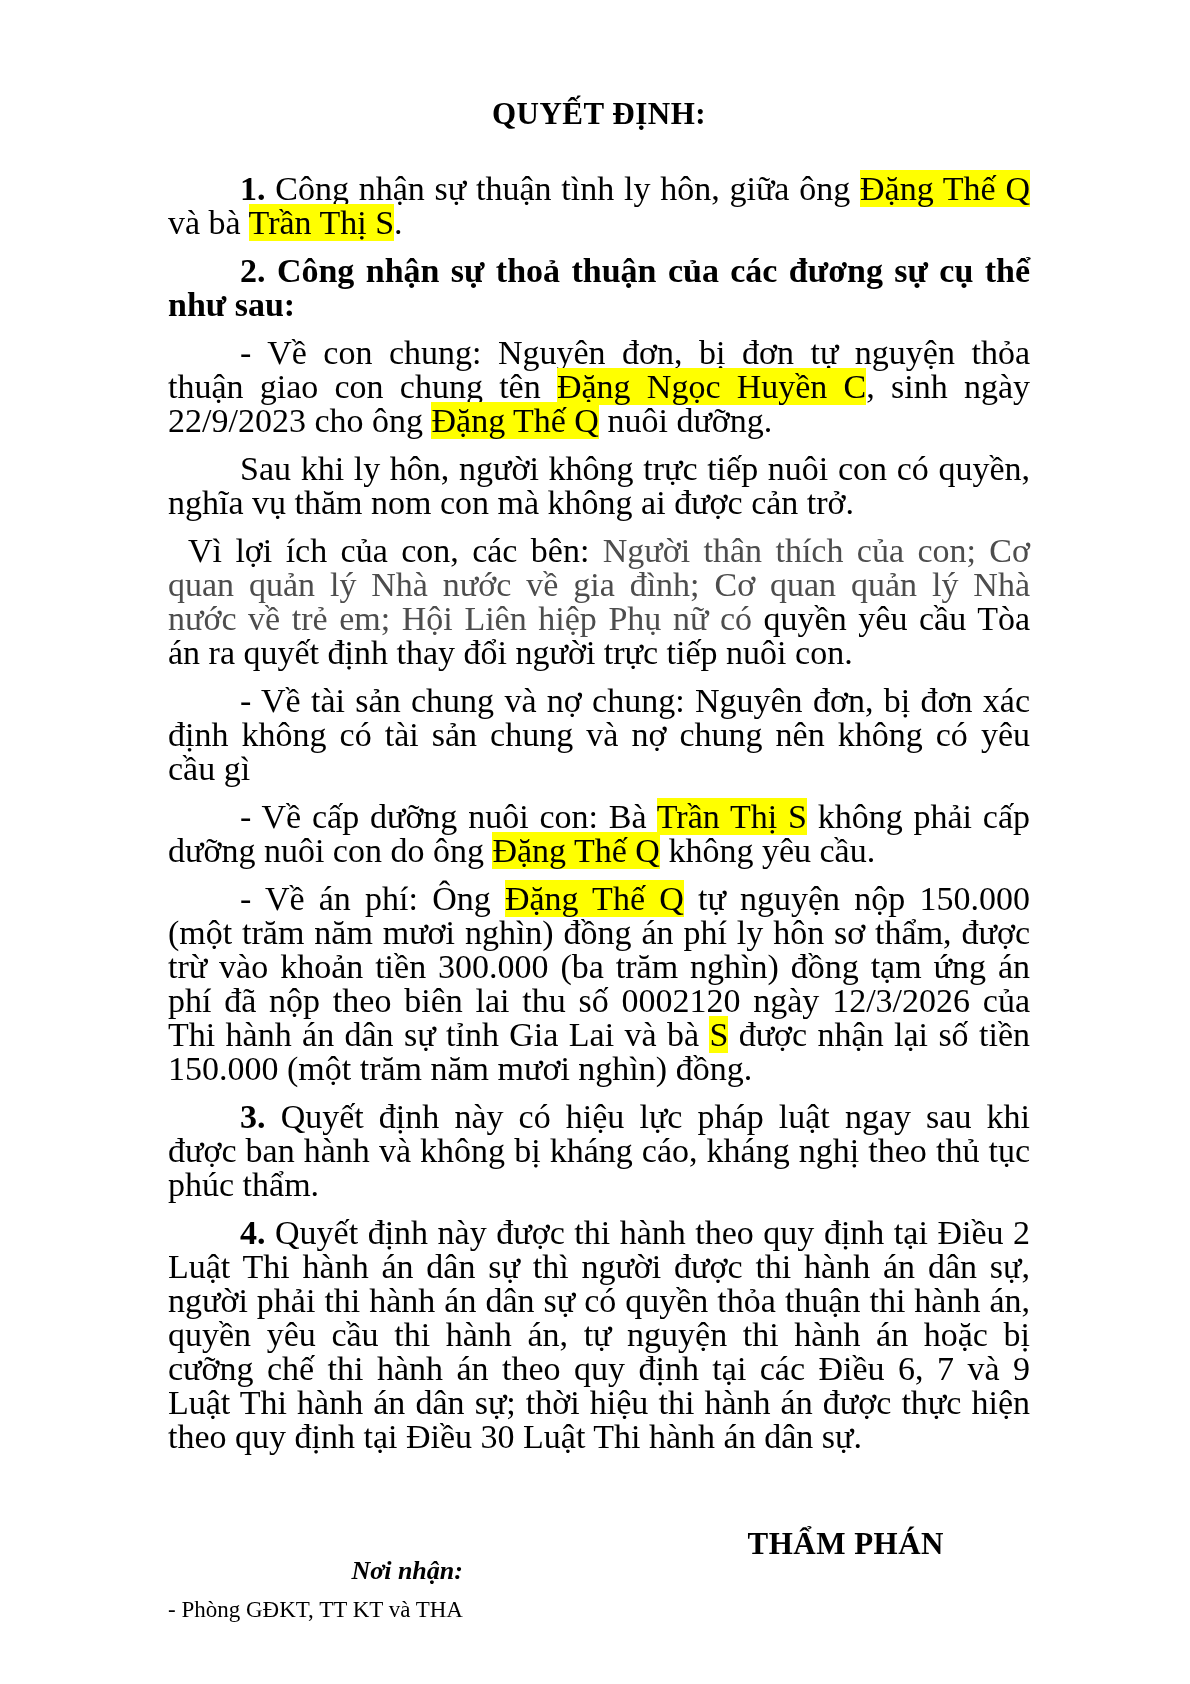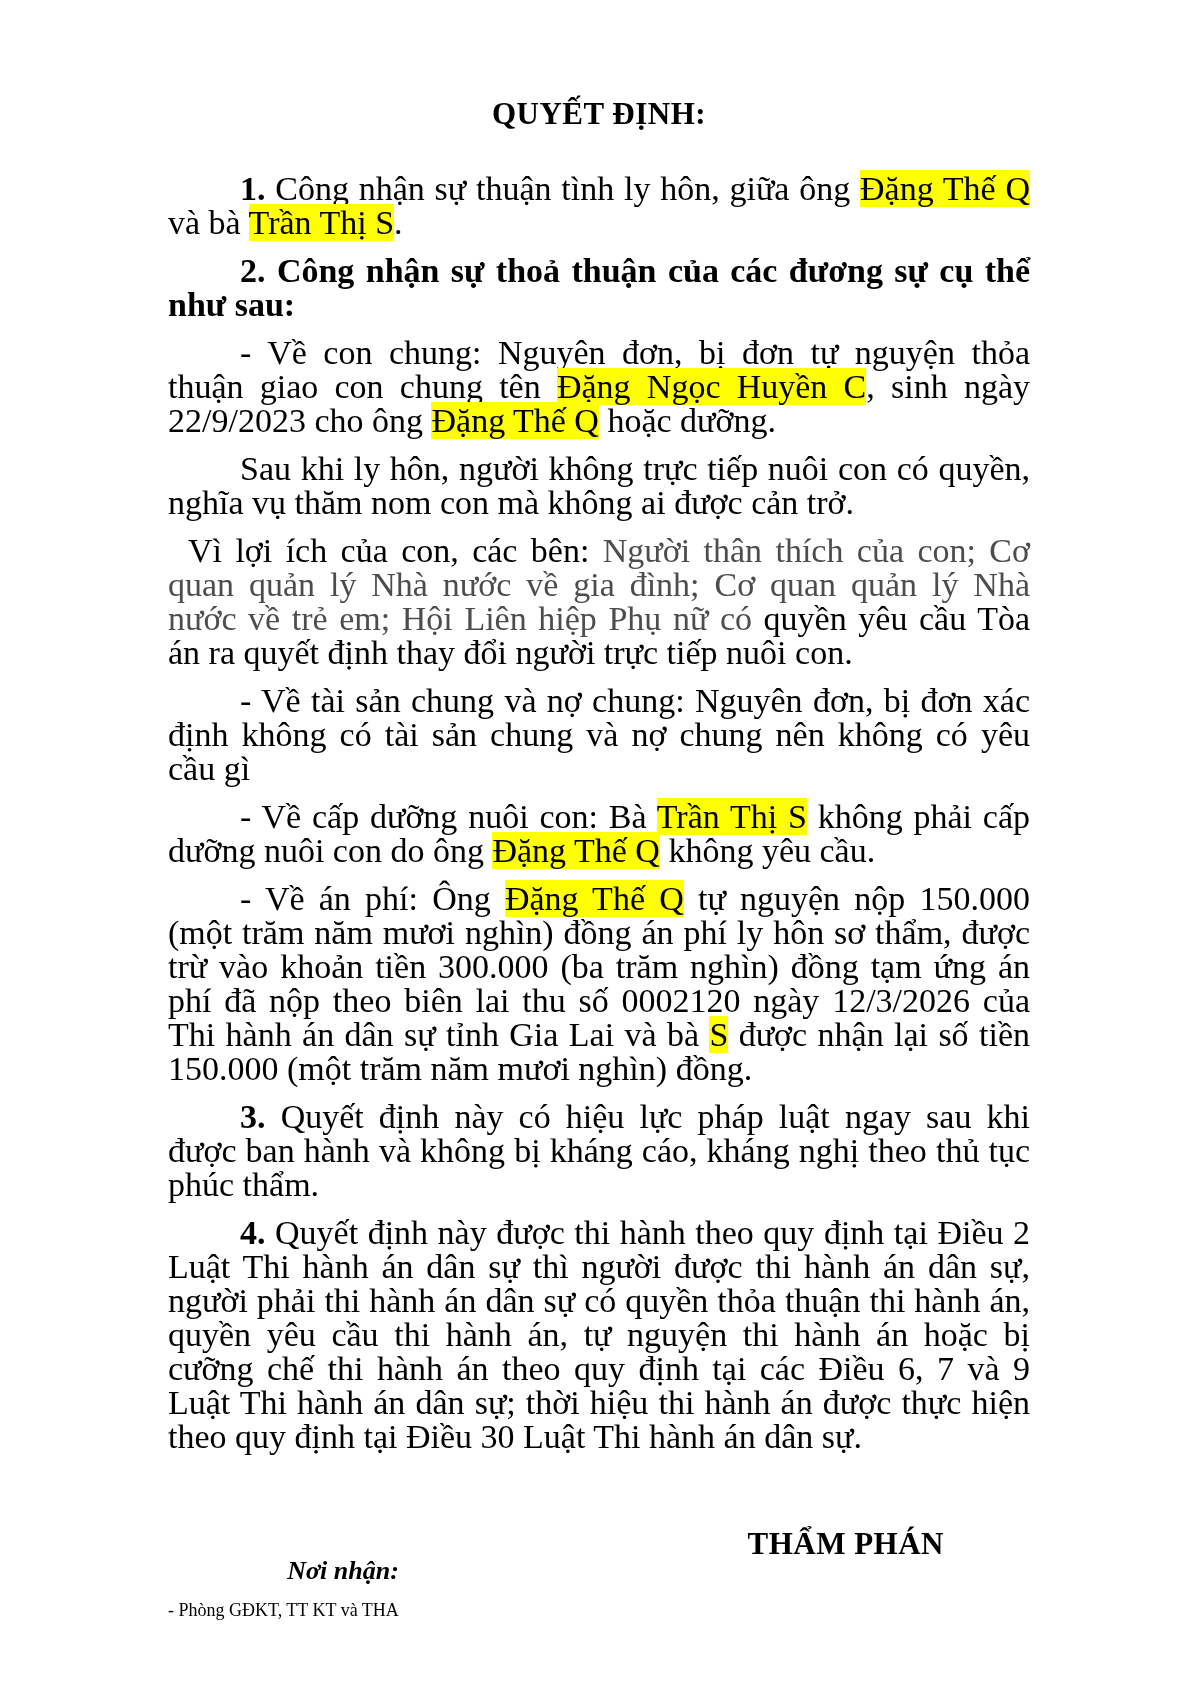--- a/index.html
+++ b/index.html
@@ -52,41 +52,41 @@
   }
   .noi-nhan { padding-top: 30px; }
   .nn-label {
     font-size: 26px;
     font-weight: bold;
     font-style: italic;
     margin-bottom: 9px;
     text-align: right;
   }
   .nn-line {
-    font-size: 18px;
+    font-size: 23px;
     line-height: 30px;
   }
   .tham-phan {
     font-size: 31px;
     font-weight: bold;
     margin-right: 86px;
     letter-spacing: 0.5px;
     white-space: nowrap;
   }
 </style>
 </head>
 <body>
 
 <div class="page">
   <h1 class="doc-title">QUYẾT ĐỊNH:</h1>
 
   <div class="doc-body">
       <p><span class="b">1. </span><span>Công nhận sự thuận tình ly hôn, giữa ông </span><span class="hl">Đặng Thế Q</span><span> và bà </span><span class="hl">Trần Thị S</span><span>.</span></p>
       <p><span class="b">2. Công nhận sự thoả thuận của các đương sự cụ thể như sau:</span></p>
-      <p><span>- Về con chung: Nguyên đơn, bị đơn tự nguyện thỏa thuận giao con chung tên </span><span class="hl">Đặng Ngọc Huyền C</span><span>, sinh ngày 22/9/2023 cho ông </span><span class="hl">Đặng Thế Q</span><span> hoặc dưỡng.</span></p>
+      <p><span>- Về con chung: Nguyên đơn, bị đơn tự nguyện thỏa thuận giao con chung tên </span><span class="hl">Đặng Ngọc Huyền C</span><span>, sinh ngày 22/9/2023 cho ông </span><span class="hl">Đặng Thế Q</span><span> nuôi dưỡng.</span></p>
       <p><span>Sau khi ly hôn, người không trực tiếp nuôi con có quyền, nghĩa vụ thăm nom con mà không ai được cản trở.</span></p>
       <p class="small-indent"><span>Vì lợi ích của con, các bên: </span><span class="gray">Người thân thích của con; Cơ quan quản lý Nhà nước về gia đình; Cơ quan quản lý Nhà nước về trẻ em; Hội Liên hiệp Phụ nữ có</span><span> quyền yêu cầu Tòa án ra quyết định thay đổi người trực tiếp nuôi con.</span></p>
       <p><span>- Về tài sản chung và nợ chung: Nguyên đơn, bị đơn xác định không có tài sản chung và nợ chung nên không có yêu cầu gì</span></p>
       <p><span>- Về cấp dưỡng nuôi con: Bà </span><span class="hl">Trần Thị S</span><span> không phải cấp dưỡng nuôi con do ông </span><span class="hl">Đặng Thế Q</span><span> không yêu cầu.</span></p>
       <p><span>- Về án phí: Ông </span><span class="hl">Đặng Thế Q</span><span> tự nguyện nộp 150.000 (một trăm năm mươi nghìn) đồng án phí ly hôn sơ thẩm, được trừ vào khoản tiền 300.000 (ba trăm nghìn) đồng tạm ứng án phí đã nộp theo biên lai thu số 0002120 ngày 12/3/2026 của Thi hành án dân sự tỉnh Gia Lai và bà </span><span class="hl">S</span><span> được nhận lại số tiền 150.000 (một trăm năm mươi nghìn) đồng.</span></p>
       <p><span class="b">3. </span><span>Quyết định này có hiệu lực pháp luật ngay sau khi được ban hành và không bị kháng cáo, kháng nghị theo thủ tục phúc thẩm.</span></p>
       <p><span class="b">4. </span><span>Quyết định này được thi hành theo quy định tại Điều 2 Luật Thi hành án dân sự thì người được thi hành án dân sự, người phải thi hành án dân sự có quyền thỏa thuận thi hành án, quyền yêu cầu thi hành án, tự nguyện thi hành án hoặc bị cưỡng chế thi hành án theo quy định tại các Điều 6, 7 và 9 Luật Thi hành án dân sự; thời hiệu thi hành án được thực hiện theo quy định tại Điều 30 Luật Thi hành án dân sự.</span></p>
     </div>
 
   <div class="footer">

